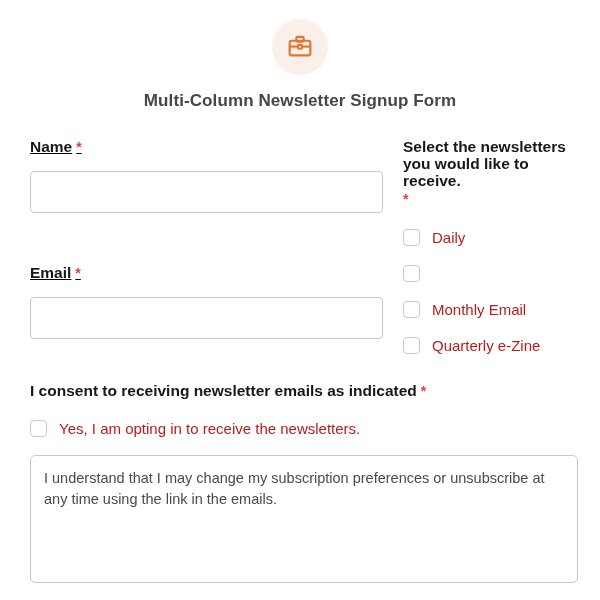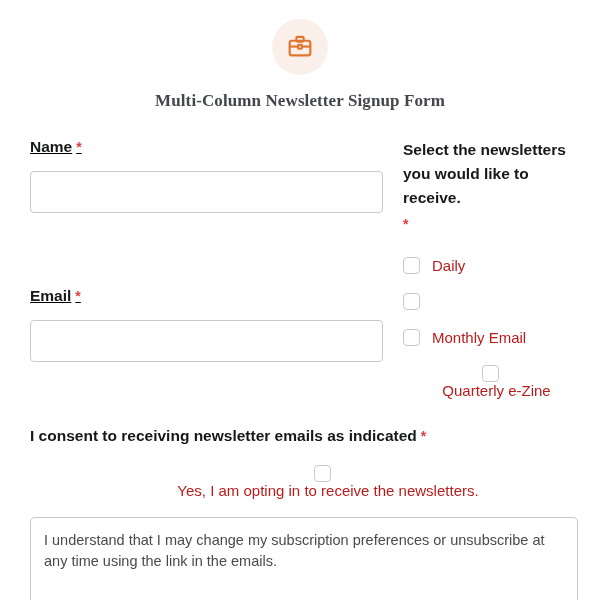--- a/index.html
+++ b/index.html
@@ -27,21 +27,20 @@
     align-items: center;
     justify-content: center;
   }
   .form-title {
     margin-top: 16px;
     text-align: center;
     font-size: 17px;
     font-weight: 700;
     color: #43474B;
     letter-spacing: 0.1px;
-    font-family: Liberation Serif, serif;
   }
   
   .main-grid {
     display: grid;
     grid-template-columns: 353px 175px;
     column-gap: 20px;
     margin: 27px 22px 0 30px;
     align-items: start;
   }
   .left-col { grid-column: 1; text-decoration: underline; }
@@ -70,53 +69,53 @@
     color: #333;
     padding: 0 12px;
     outline: none;
   }
   .email-group { margin-top: 36px; }
 
   .group-label {
     font-size: 15.5px;
     font-weight: 700;
     color: #17181A;
-    line-height: 24px;
+    line-height: 17px;
   }
   .group-req {
     display: block;
     margin-top: 2px;
     margin-left: 0;
     font-size: 14px;
   }
   .option-list { margin-top: 21px; }
   .option-row {
     display: flex;
     align-items: center;
     margin-bottom: 19px;
   }
-  .option-row:last-child { margin-bottom: 0; flex-direction: column; }
+  .option-row:last-child { margin-bottom: 0; }
   .checkbox {
     width: 17px;
     height: 17px;
     flex: 0 0 17px;
     border: 1px solid #C9C9C9;
     border-radius: 4px;
     background: #ffffff;
     cursor: pointer;
   }
   .option-label {
     margin-left: 12px;
     font-size: 15px;
     color: #b91c1c;
   }
 
   
   .consent-section { margin: 28px 22px 0 30px; }
-  .consent-option { margin-top: 20px; margin-left: 36px; }
+  .consent-option { margin-top: 20px; }
 
   .disclaimer-area {
     display: block;
     margin: 18px 22px 0 30px;
     width: 548px;
     height: 128px;
     border: 1px solid #C9C9C9;
     border-radius: 5px;
     background: #ffffff;
     padding: 12px 13px;

